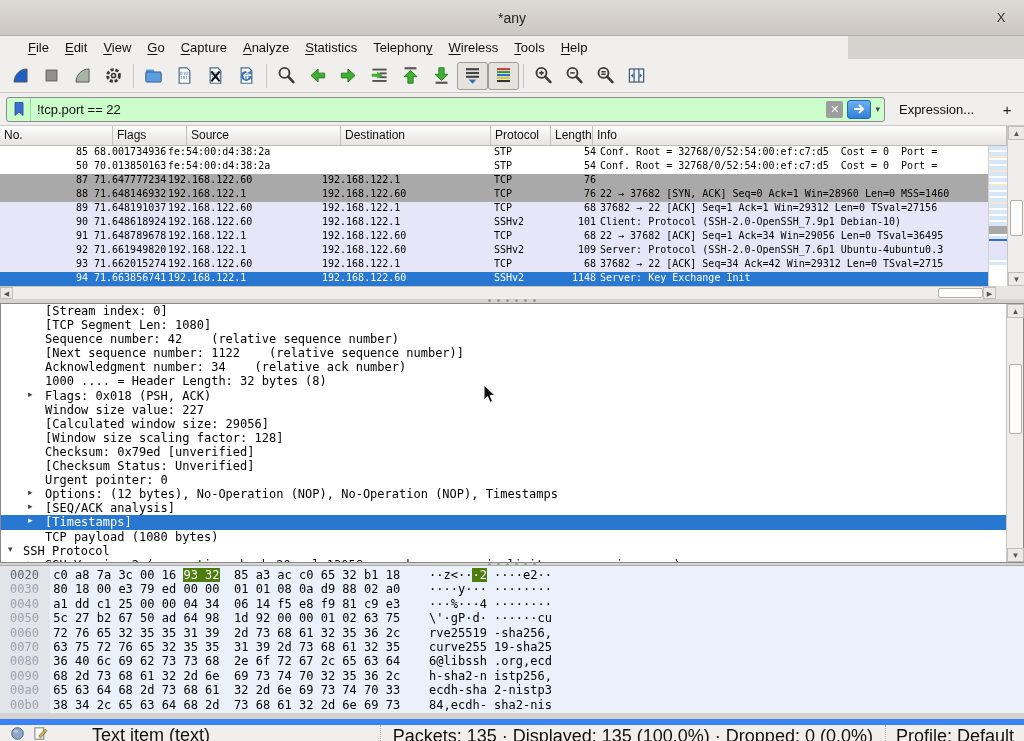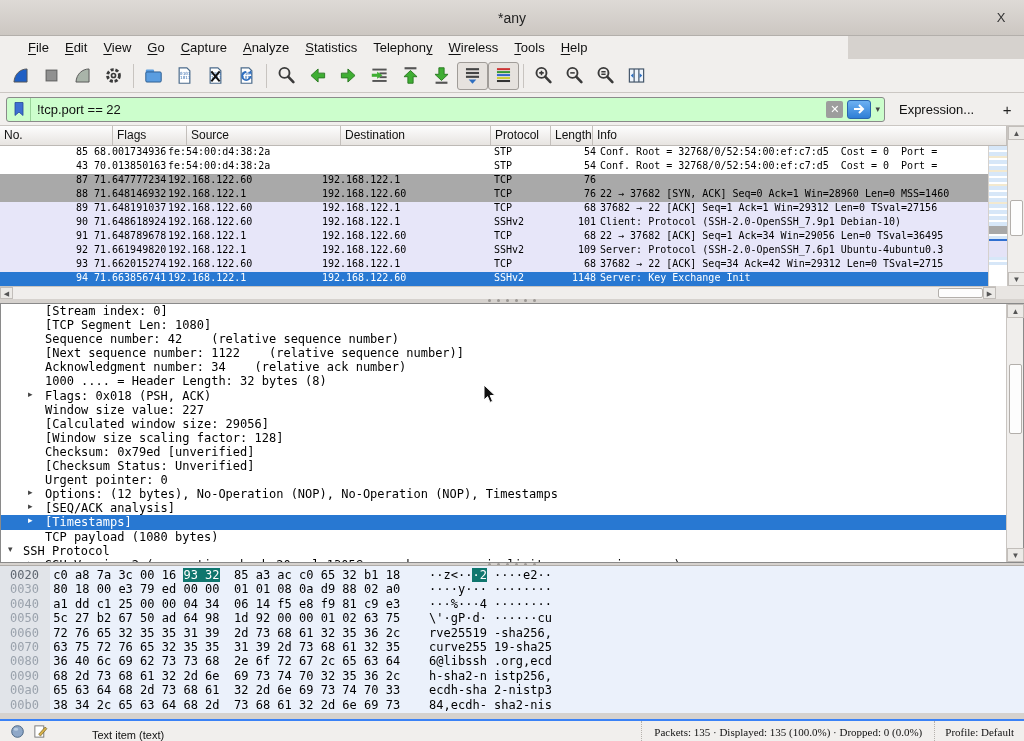--- a/index.html
+++ b/index.html
@@ -99,30 +99,30 @@
   #d-vscroll { top:304px; left:1006px; height:258px; }
 
   
   #hexpane { position:absolute; top:565px; left:0; width:1024px; height:148px;
     background:#ebf1fb; border-top:1px solid #b0aca8; padding-top:2px; overflow:hidden; }
   #hex-offstrip { position:absolute; top:0; left:0; width:50px; height:148px; background:#e1e4e9; }
   .x-row { position:relative; height:14.4px; line-height:14.4px;
     font:12px "DejaVu Sans Mono",monospace; white-space:pre; color:#000; padding-left:10px; }
   .x-off { color:#9aa2ac; }
   .x-off.cur { color:#5e6670; }
-  .hl { background:#0f766e; color:#fff; }
+  .hl { background:#4d7c0f; color:#fff; }
 
   
   #statusbar { position:absolute; bottom:0; left:0; width:1024px; height:22px;
-    background:#f1efed; border-top:2px solid #3b82f6; display:flex; align-items:flex-end;
-    font-size:11px; color:#111; }
+    background:#f1efed; border-top:6px solid #3b82f6; display:flex; align-items:flex-start;
+    font-size:18px; color:#111; }
   #expert-icon { margin-left:10px; }
   #comment-icon { margin-left:8px; }
   #status-left-text { margin-left:44px; }
-  #status-right { margin-left:auto; display:flex; align-items:center; height:100%;font-family:Liberation Serif, serif; }
+  #status-right { margin-left:auto; display:flex; align-items:center; height:100%; }
   #status-packets { padding:0 12px; border-left:1px dotted #b5b1ad; height:100%; line-height:22px; }
   #status-profile { padding:0 10px; border-left:1px dotted #b5b1ad; height:100%; line-height:22px; }
 
   
   #mouse-cursor { position:absolute; left:483px; top:384px; z-index:99; }
 </style>
 </head>
 <body>
 
 <div id="titlebar">
@@ -311,21 +311,21 @@
       <div class="h-cell hc-no">No.</div>
       <div class="h-cell hc-time">Flags</div>
       <div class="h-cell hc-src">Source</div>
       <div class="h-cell hc-dst">Destination</div>
       <div class="h-cell hc-pro">Protocol</div>
       <div class="h-cell hc-len">Length</div>
       <div class="h-cell hc-inf">Info</div>
     </div>
   <div class="pl-rows" id="pl-rows">
       <div class="pl-row stp"><div class="c-no">85</div><div class="c-time">68.001734936</div><div class="c-src">fe:54:00:d4:38:2a</div><div class="c-dst"></div><div class="c-pro">STP</div><div class="c-len">54</div><div class="c-inf">Conf. Root = 32768/0/52:54:00:ef:c7:d5  Cost = 0  Port =</div></div>
-      <div class="pl-row stp"><div class="c-no">43</div><div class="c-time">70.013850163</div><div class="c-src">fe:54:00:d4:38:2a</div><div class="c-dst"></div><div class="c-pro">STP</div><div class="c-len">54</div><div class="c-inf">Conf. Root = 32768/0/52:54:00:ef:c7:d5  Cost = 0  Port =</div></div>
+      <div class="pl-row stp"><div class="c-no">50</div><div class="c-time">70.013850163</div><div class="c-src">fe:54:00:d4:38:2a</div><div class="c-dst"></div><div class="c-pro">STP</div><div class="c-len">54</div><div class="c-inf">Conf. Root = 32768/0/52:54:00:ef:c7:d5  Cost = 0  Port =</div></div>
       <div class="pl-row syn"><div class="c-no">87</div><div class="c-time">71.647777234</div><div class="c-src">192.168.122.60</div><div class="c-dst">192.168.122.1</div><div class="c-pro">TCP</div><div class="c-len">76</div></div>
       <div class="pl-row syn"><div class="c-no">88</div><div class="c-time">71.648146932</div><div class="c-src">192.168.122.1</div><div class="c-dst">192.168.122.60</div><div class="c-pro">TCP</div><div class="c-len">76</div><div class="c-inf">22 → 37682 [SYN, ACK] Seq=0 Ack=1 Win=28960 Len=0 MSS=1460</div></div>
       <div class="pl-row tcp"><div class="c-no">89</div><div class="c-time">71.648191037</div><div class="c-src">192.168.122.60</div><div class="c-dst">192.168.122.1</div><div class="c-pro">TCP</div><div class="c-len">68</div><div class="c-inf">37682 → 22 [ACK] Seq=1 Ack=1 Win=29312 Len=0 TSval=27156</div></div>
       <div class="pl-row tcp"><div class="c-no">90</div><div class="c-time">71.648618924</div><div class="c-src">192.168.122.60</div><div class="c-dst">192.168.122.1</div><div class="c-pro">SSHv2</div><div class="c-len">101</div><div class="c-inf">Client: Protocol (SSH-2.0-OpenSSH_7.9p1 Debian-10)</div></div>
       <div class="pl-row tcp"><div class="c-no">91</div><div class="c-time">71.648789678</div><div class="c-src">192.168.122.1</div><div class="c-dst">192.168.122.60</div><div class="c-pro">TCP</div><div class="c-len">68</div><div class="c-inf">22 → 37682 [ACK] Seq=1 Ack=34 Win=29056 Len=0 TSval=36495</div></div>
       <div class="pl-row tcp"><div class="c-no">92</div><div class="c-time">71.661949820</div><div class="c-src">192.168.122.1</div><div class="c-dst">192.168.122.60</div><div class="c-pro">SSHv2</div><div class="c-len">109</div><div class="c-inf">Server: Protocol (SSH-2.0-OpenSSH_7.6p1 Ubuntu-4ubuntu0.3</div></div>
       <div class="pl-row tcp"><div class="c-no">93</div><div class="c-time">71.662015274</div><div class="c-src">192.168.122.60</div><div class="c-dst">192.168.122.1</div><div class="c-pro">TCP</div><div class="c-len">68</div><div class="c-inf">37682 → 22 [ACK] Seq=34 Ack=42 Win=29312 Len=0 TSval=2715</div></div>
       <div class="pl-row selected"><div class="c-no">94</div><div class="c-time">71.663856741</div><div class="c-src">192.168.122.1</div><div class="c-dst">192.168.122.60</div><div class="c-pro">SSHv2</div><div class="c-len">1148</div><div class="c-inf">Server: Key Exchange Init</div></div>
     </div>
 </div>

